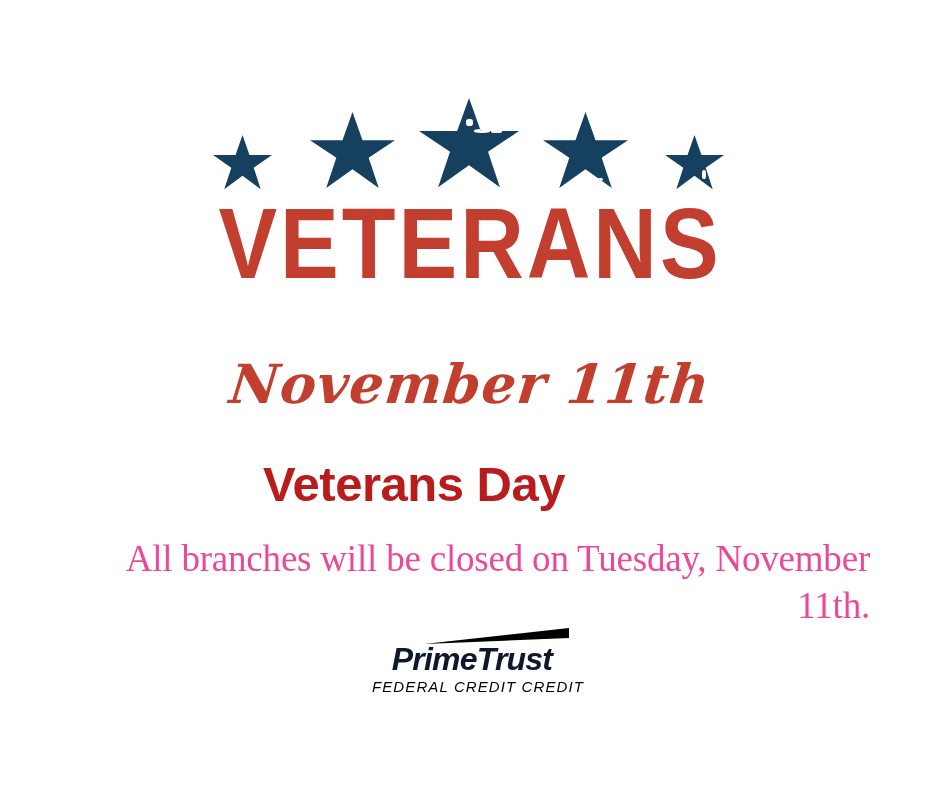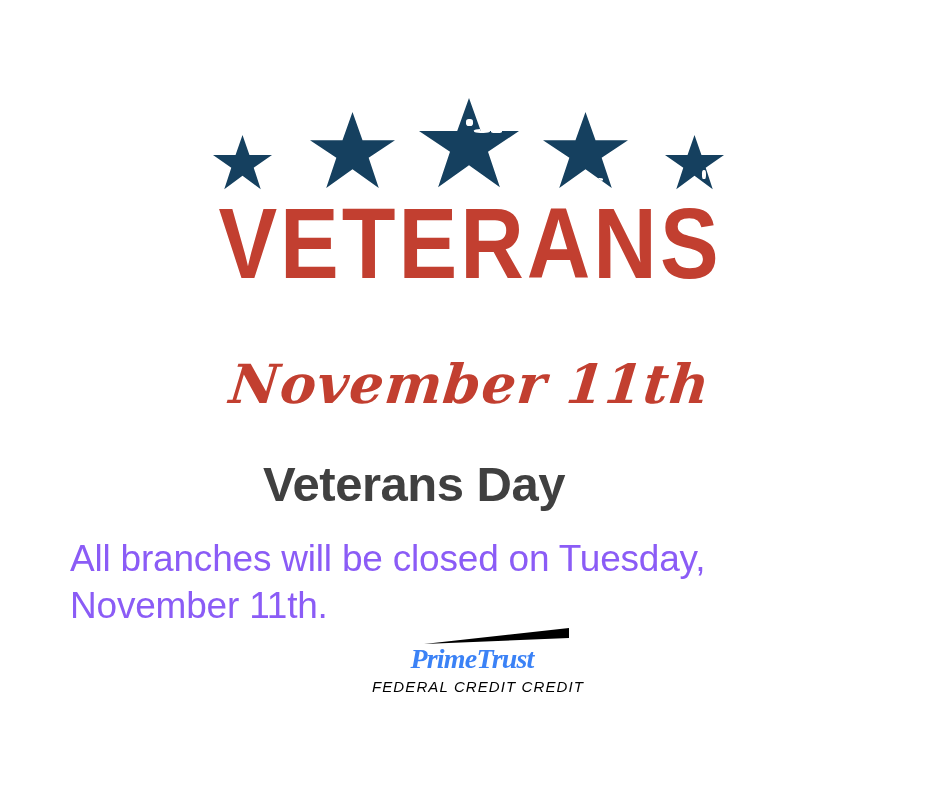--- a/index.html
+++ b/index.html
@@ -151,35 +151,35 @@
   .headline {
     position: absolute;
     left: 0;
     top: 455px;
     width: 828px;
     text-align: center;
     font-family: "Liberation Sans", sans-serif;
     font-weight: bold;
     font-size: 49px;
     line-height: 58px;
-    color: #404040;
+    color: #b91c1c;
     letter-spacing: -0.5px;
   }
 
   .body-copy {
     position: absolute;
     left: 70px;
     top: 535px;
     width: 800px;
-    text-align: left;
-    font-family: Liberation Sans, sans-serif;
+    text-align: right;
+    font-family: Liberation Serif, serif;
     font-weight: normal;
     font-size: 37px;
     line-height: 47px;
-    color: #8b5cf6;
+    color: #ec4899;
     letter-spacing: -0.2px;
   }
 
   
   .logo {
     position: absolute;
     left: 372px;
     top: 628px;
     width: 200px;
     height: 72px;
@@ -193,26 +193,26 @@
     background: #000000;
     -webkit-clip-path: polygon(0 100%, 100% 0, 100% 62%, 0 100%);
     clip-path: polygon(0 100%, 100% 0, 100% 62%, 0 100%);
   }
   .logo-name {
     position: absolute;
     left: 0;
     top: 12px;
     width: 200px;
     text-align: center;
-    font-family: Liberation Serif, serif;
+    font-family: Liberation Sans, sans-serif;
     font-weight: bold;
     font-style: italic;
-    font-size: 28px;
+    font-size: 32px;
     line-height: 38px;
-    color: #3b82f6;
+    color: #0f172a;
     letter-spacing: -0.8px;
     white-space: nowrap;
   }
   .logo-tagline {
     position: absolute;
     left: 0;
     top: 50px;
     width: 200px;
     text-align: center;
     font-family: "Liberation Sans", sans-serif;

